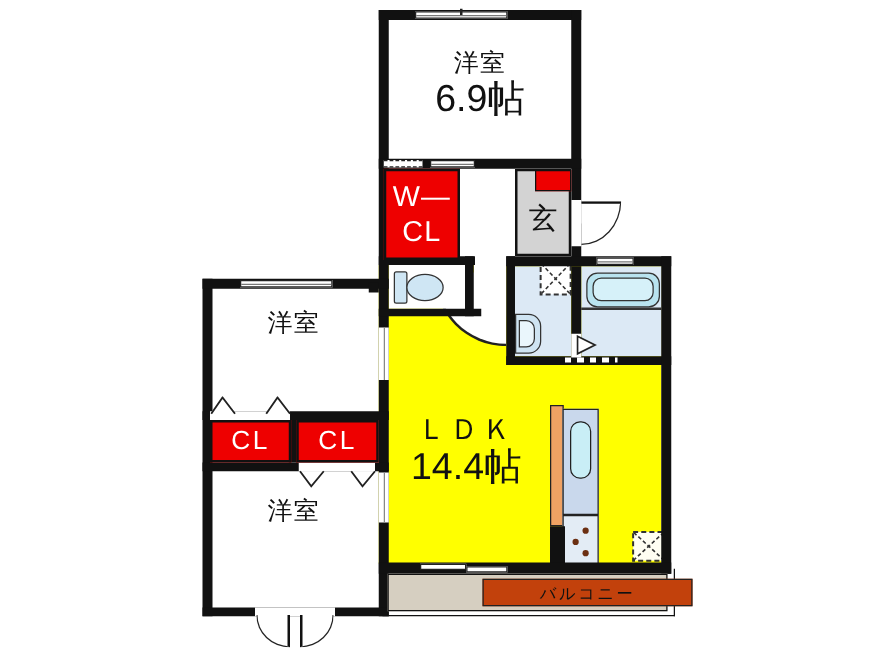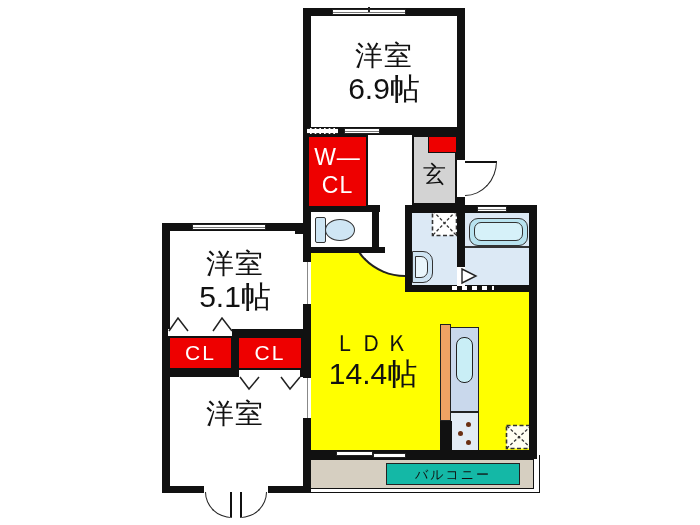--- a/index.html
+++ b/index.html
@@ -4,21 +4,21 @@
 <style>
   html,body{margin:0;padding:0;background:#fff;}
   #plan{position:relative;width:700px;height:525px;background:#fff;overflow:hidden;
         font-family:"Liberation Sans","DejaVu Sans",sans-serif;color:#111;}
   .a{position:absolute;box-sizing:border-box;}
   .wall{background:#111;}
   .floor-y{background:#ffff00;}
   .floor-b{background:#dce9f5;}
   .room-label{display:flex;flex-direction:column;align-items:center;justify-content:flex-start;
               text-align:center;line-height:1.16;color:#111;}
-  .room-label .nm{font-size:28px;letter-spacing:1px;}
+  .room-label .nm{font-size:20px;letter-spacing:1px;}
   .room-label .ar{font-size:30px;letter-spacing:0px;}
   .redbox{background:#ee0000;border:2.5px solid #111;color:#fff;text-align:center;}
   .win{background:#fff;border:1px solid #222;}
   .win .mid{position:absolute;left:0;right:0;top:45%;height:1px;background:#777;}
   .slide{background:#fff;}
   .slide .mid{position:absolute;top:0;bottom:0;left:45%;width:1px;background:#888;}
 </style>
 </head>
 <body>
 
@@ -145,31 +145,30 @@
   <div class="a redbox" style="left:237px;top:336px;width:66px;height:34px">
     <div style="font-size:21px;line-height:30px;letter-spacing:2px">CL</div>
   </div>
 
   <div class="a" style="left:465px;top:161px;width:32px;height:35px;background:#fff;border-top:2.5px solid #111;border-right:1.6px solid #222;border-bottom:1.6px solid #222;border-radius:0 0 100% 0"></div>
   <div class="a" style="left:205px;top:492px;width:27px;height:26px;background:#fff;border-right:2px solid #111;border-left:1.5px solid #222;border-bottom:1.5px solid #222;border-radius:0 0 0 100%"></div>
   <div class="a" style="left:240px;top:492px;width:27px;height:26px;background:#fff;border-left:2px solid #111;border-right:1.5px solid #222;border-bottom:1.5px solid #222;border-radius:0 0 100% 0"></div>
 
   <div class="a" style="left:306px;top:455px;width:234px;height:38px;border-right:1.5px solid #111;border-bottom:1.5px solid #111"></div>
   <div class="a" style="left:310px;top:459px;width:224px;height:30px;background:#d6cfc1;border:1.5px solid #111"></div>
-  <div class="a" style="left:386px;top:463px;width:134px;height:22px;background:#14b8a6;border:1px solid #222;text-align:center">
+  <div class="a" style="left:386px;top:463px;width:168px;height:22px;background:#c2410c;border:1px solid #222;text-align:center">
     <div style="font-size:13px;line-height:21px;letter-spacing:2px">バルコニー</div>
   </div>
 
   <div class="a room-label" style="left:321px;top:40px;width:126px">
     <div class="nm">洋室</div>
     <div class="ar">6.9帖</div>
   </div>
   <div class="a room-label" style="left:170px;top:248px;width:130px">
     <div class="nm">洋室</div>
-    <div class="ar">5.1帖</div>
   </div>
   <div class="a room-label" style="left:170px;top:398px;width:130px">
     <div class="nm">洋室</div>
   </div>
   <div class="a room-label" style="left:308px;top:330px;width:130px">
     <div class="nm" style="font-size:23px;letter-spacing:3px">ＬＤＫ</div>
     <div class="ar">14.4帖</div>
   </div>
 
 </div>

